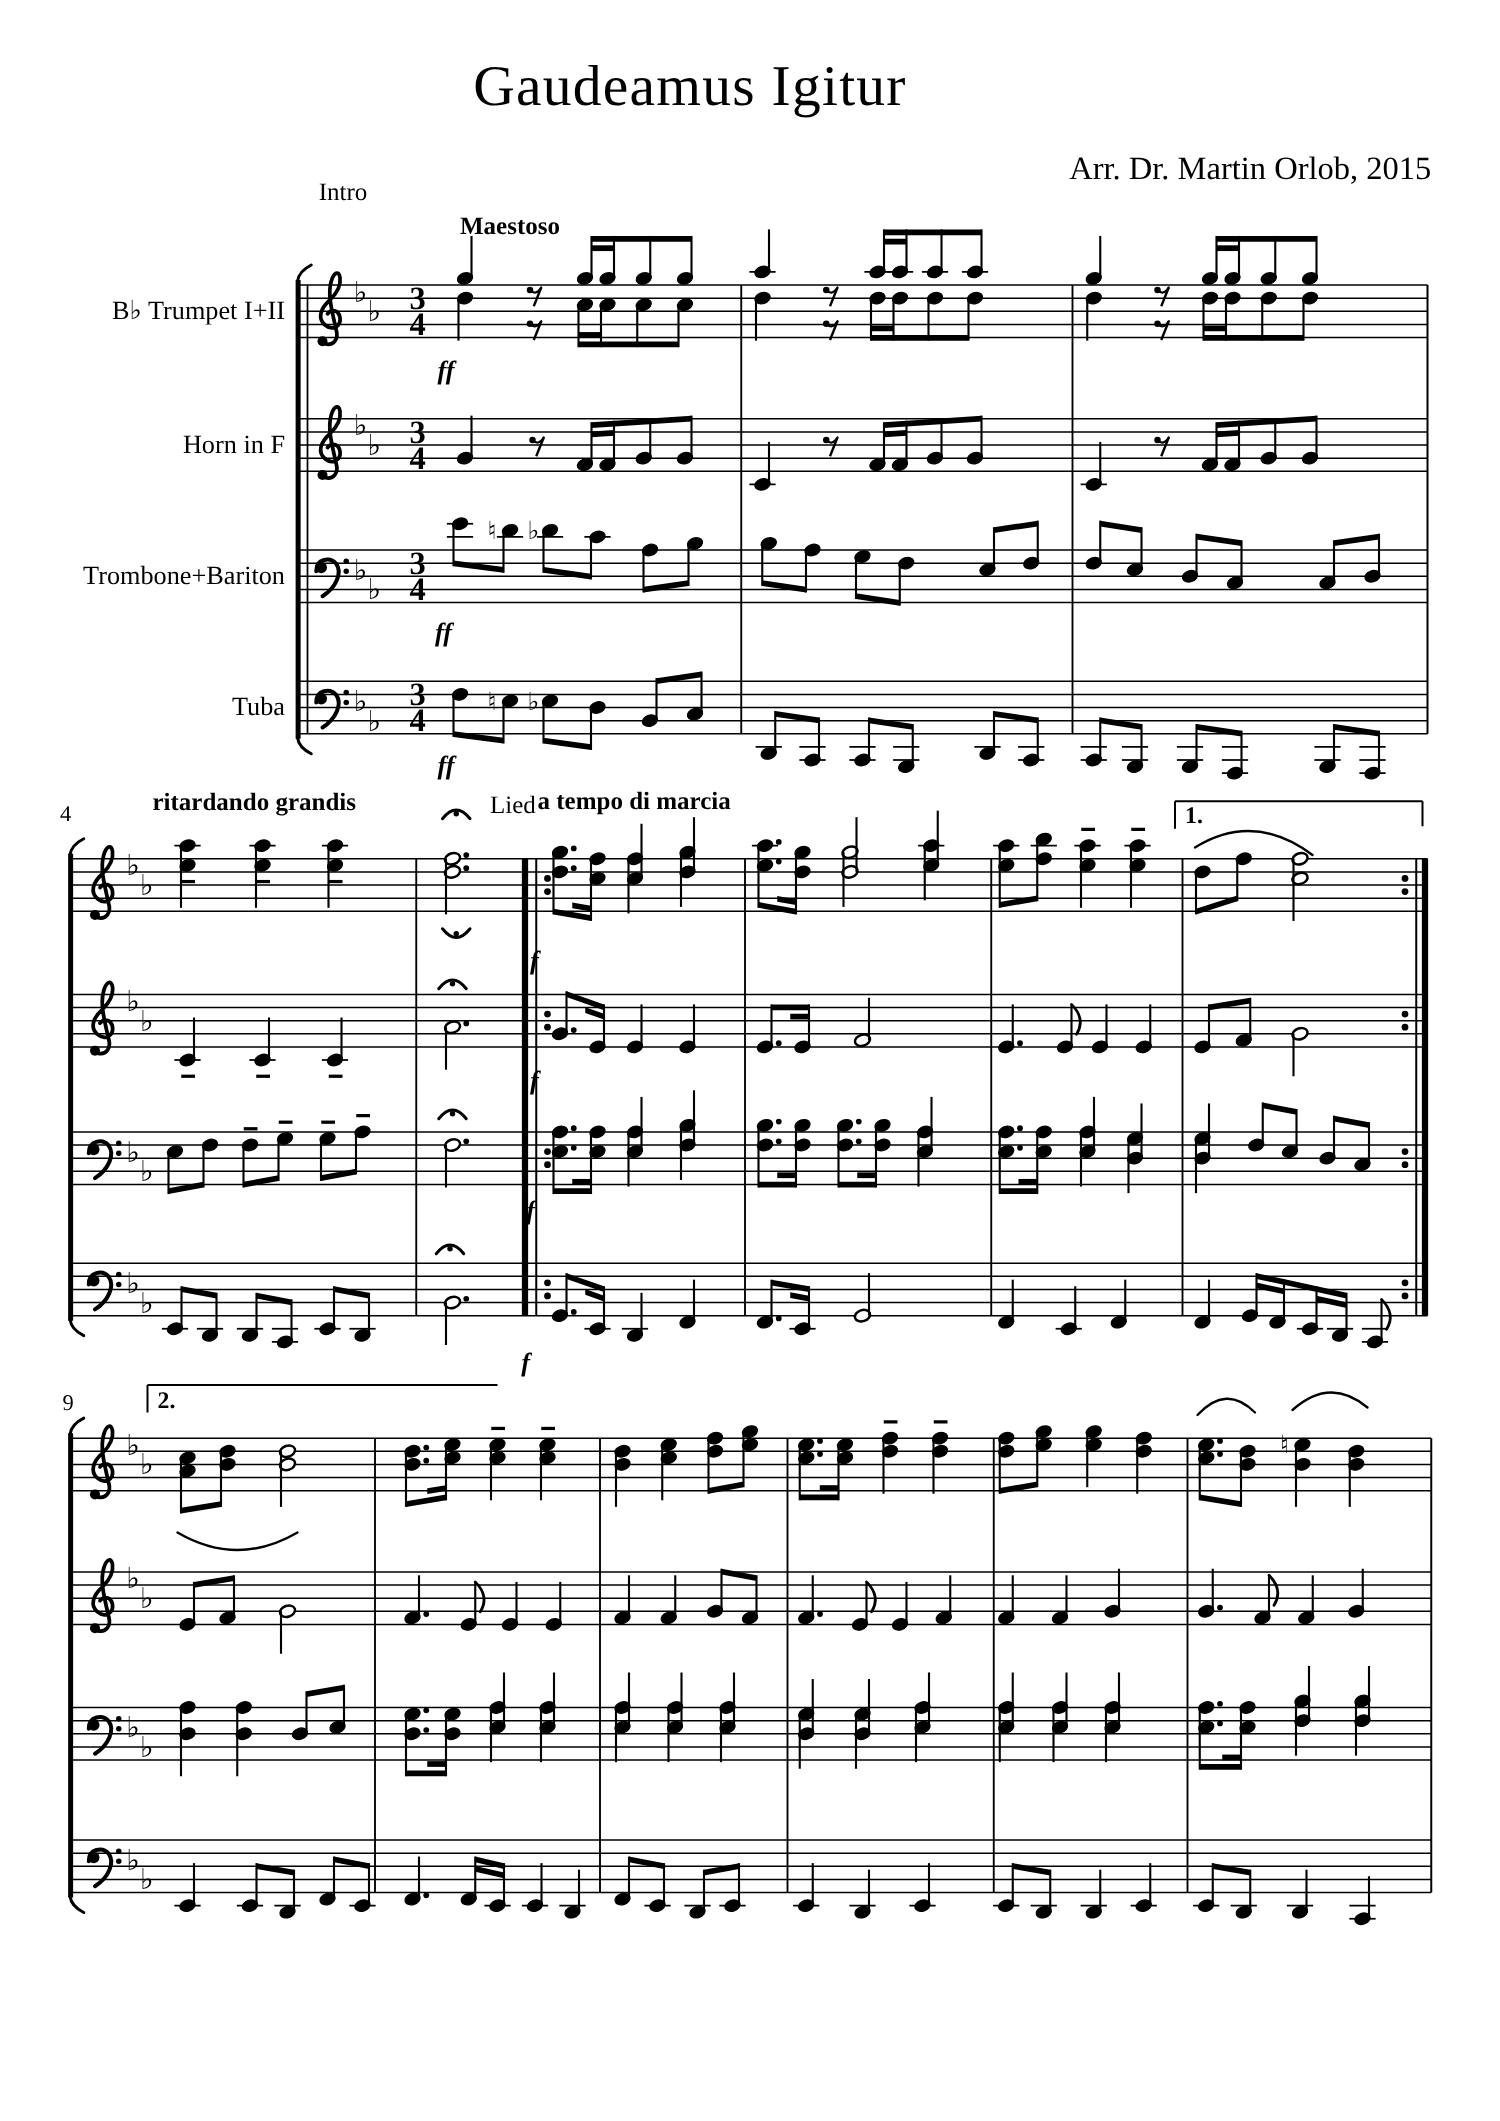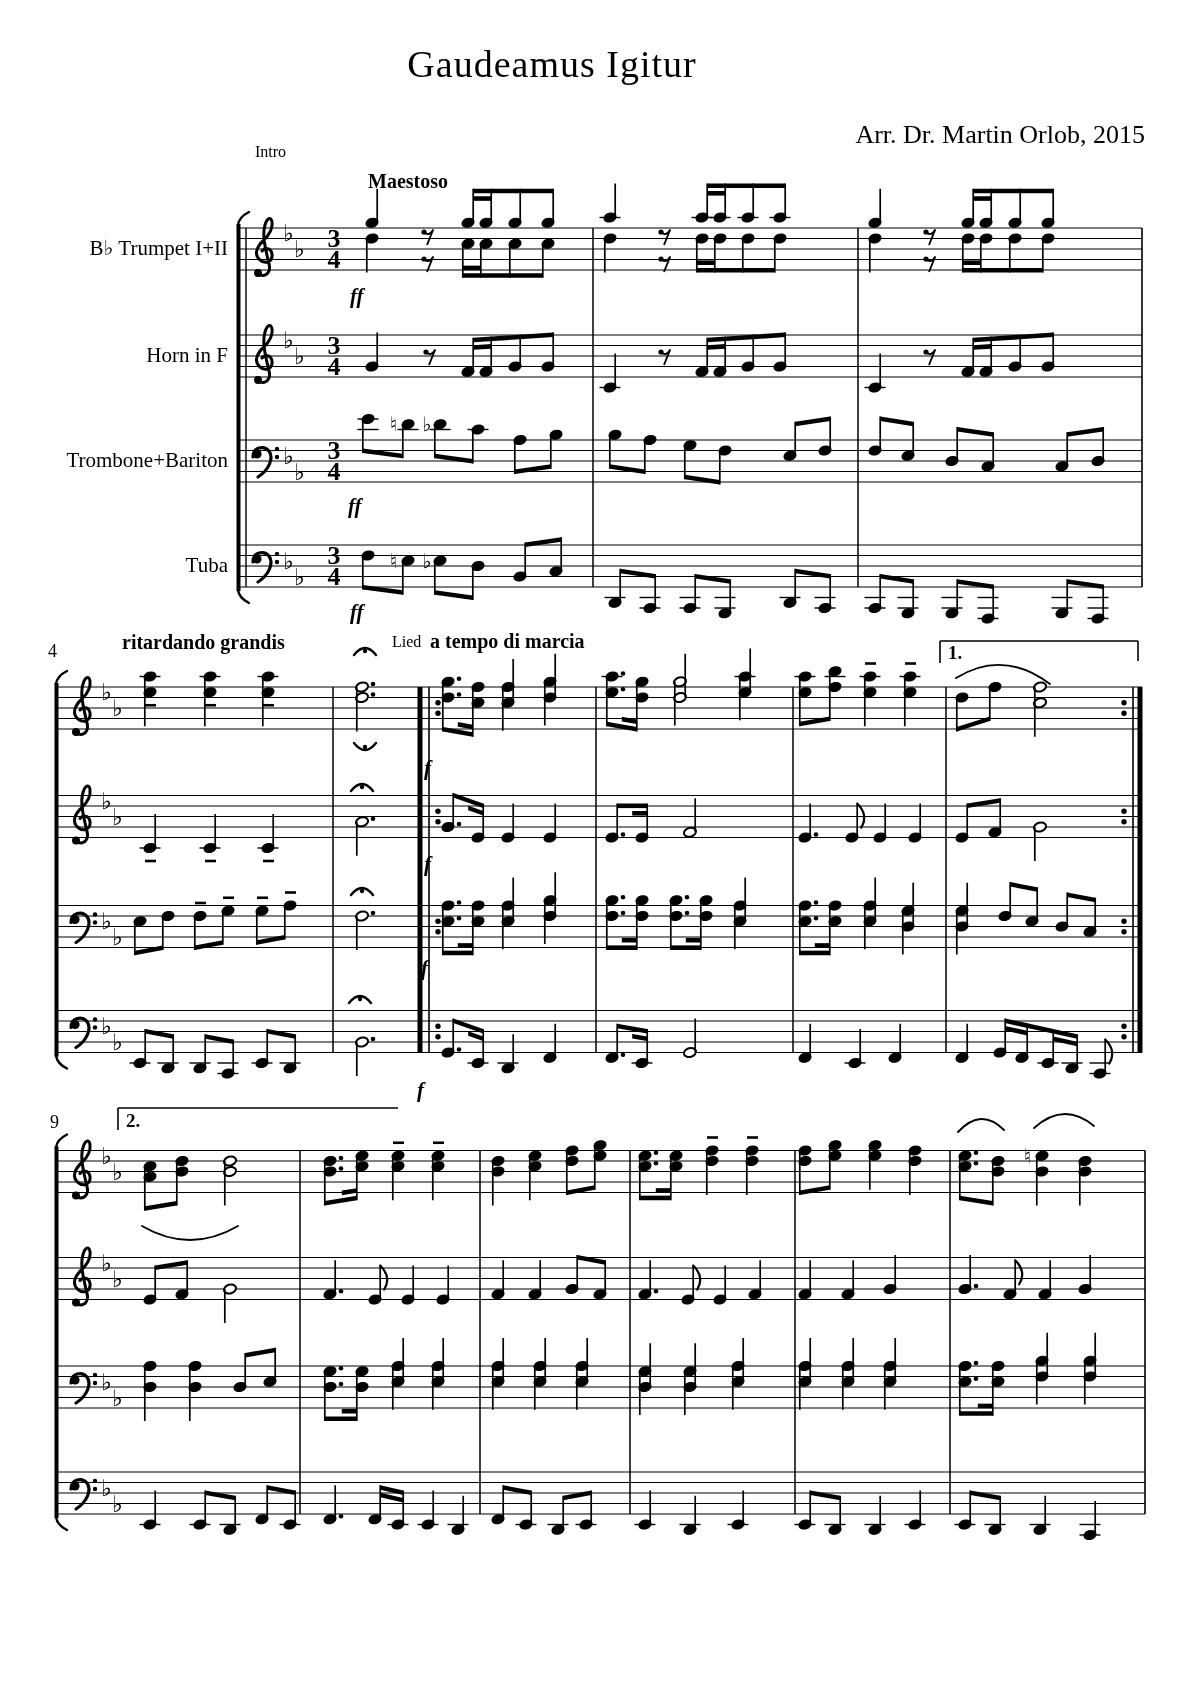--- a/index.html
+++ b/index.html
@@ -1,21 +1,21 @@
 <!DOCTYPE html>
 <html><head>
 <meta charset="utf-8">
 <style>
   html,body{margin:0;padding:0;background:#888;}
   #page{position:relative;width:1200px;height:1697px;background:#ffffff;margin:0 auto;overflow:hidden;
         font-family:"Liberation Serif","DejaVu Serif",serif;color:#000;}
   .lbl{position:absolute;white-space:nowrap;color:#000;}
-  .title{font-size:38px;letter-spacing:1px;}
+  .title{font-size:46px;letter-spacing:1px;}
   .arr{font-size:26px;}
-  .small{font-size:16px;}
+  .small{font-size:20px;}
   .tempo{font-size:20px;font-weight:bold;}
   .instr{font-size:21px;text-align:right;}
   .mnum{font-size:18px;}
   .volta{font-size:19px;font-weight:bold;}
   .dyn{position:absolute;font-size:21px;font-weight:bold;font-style:italic;
        font-family:"Liberation Serif","DejaVu Serif",serif;}
   svg{position:absolute;left:0;top:0;}
 </style>
 </head>
 <body>

